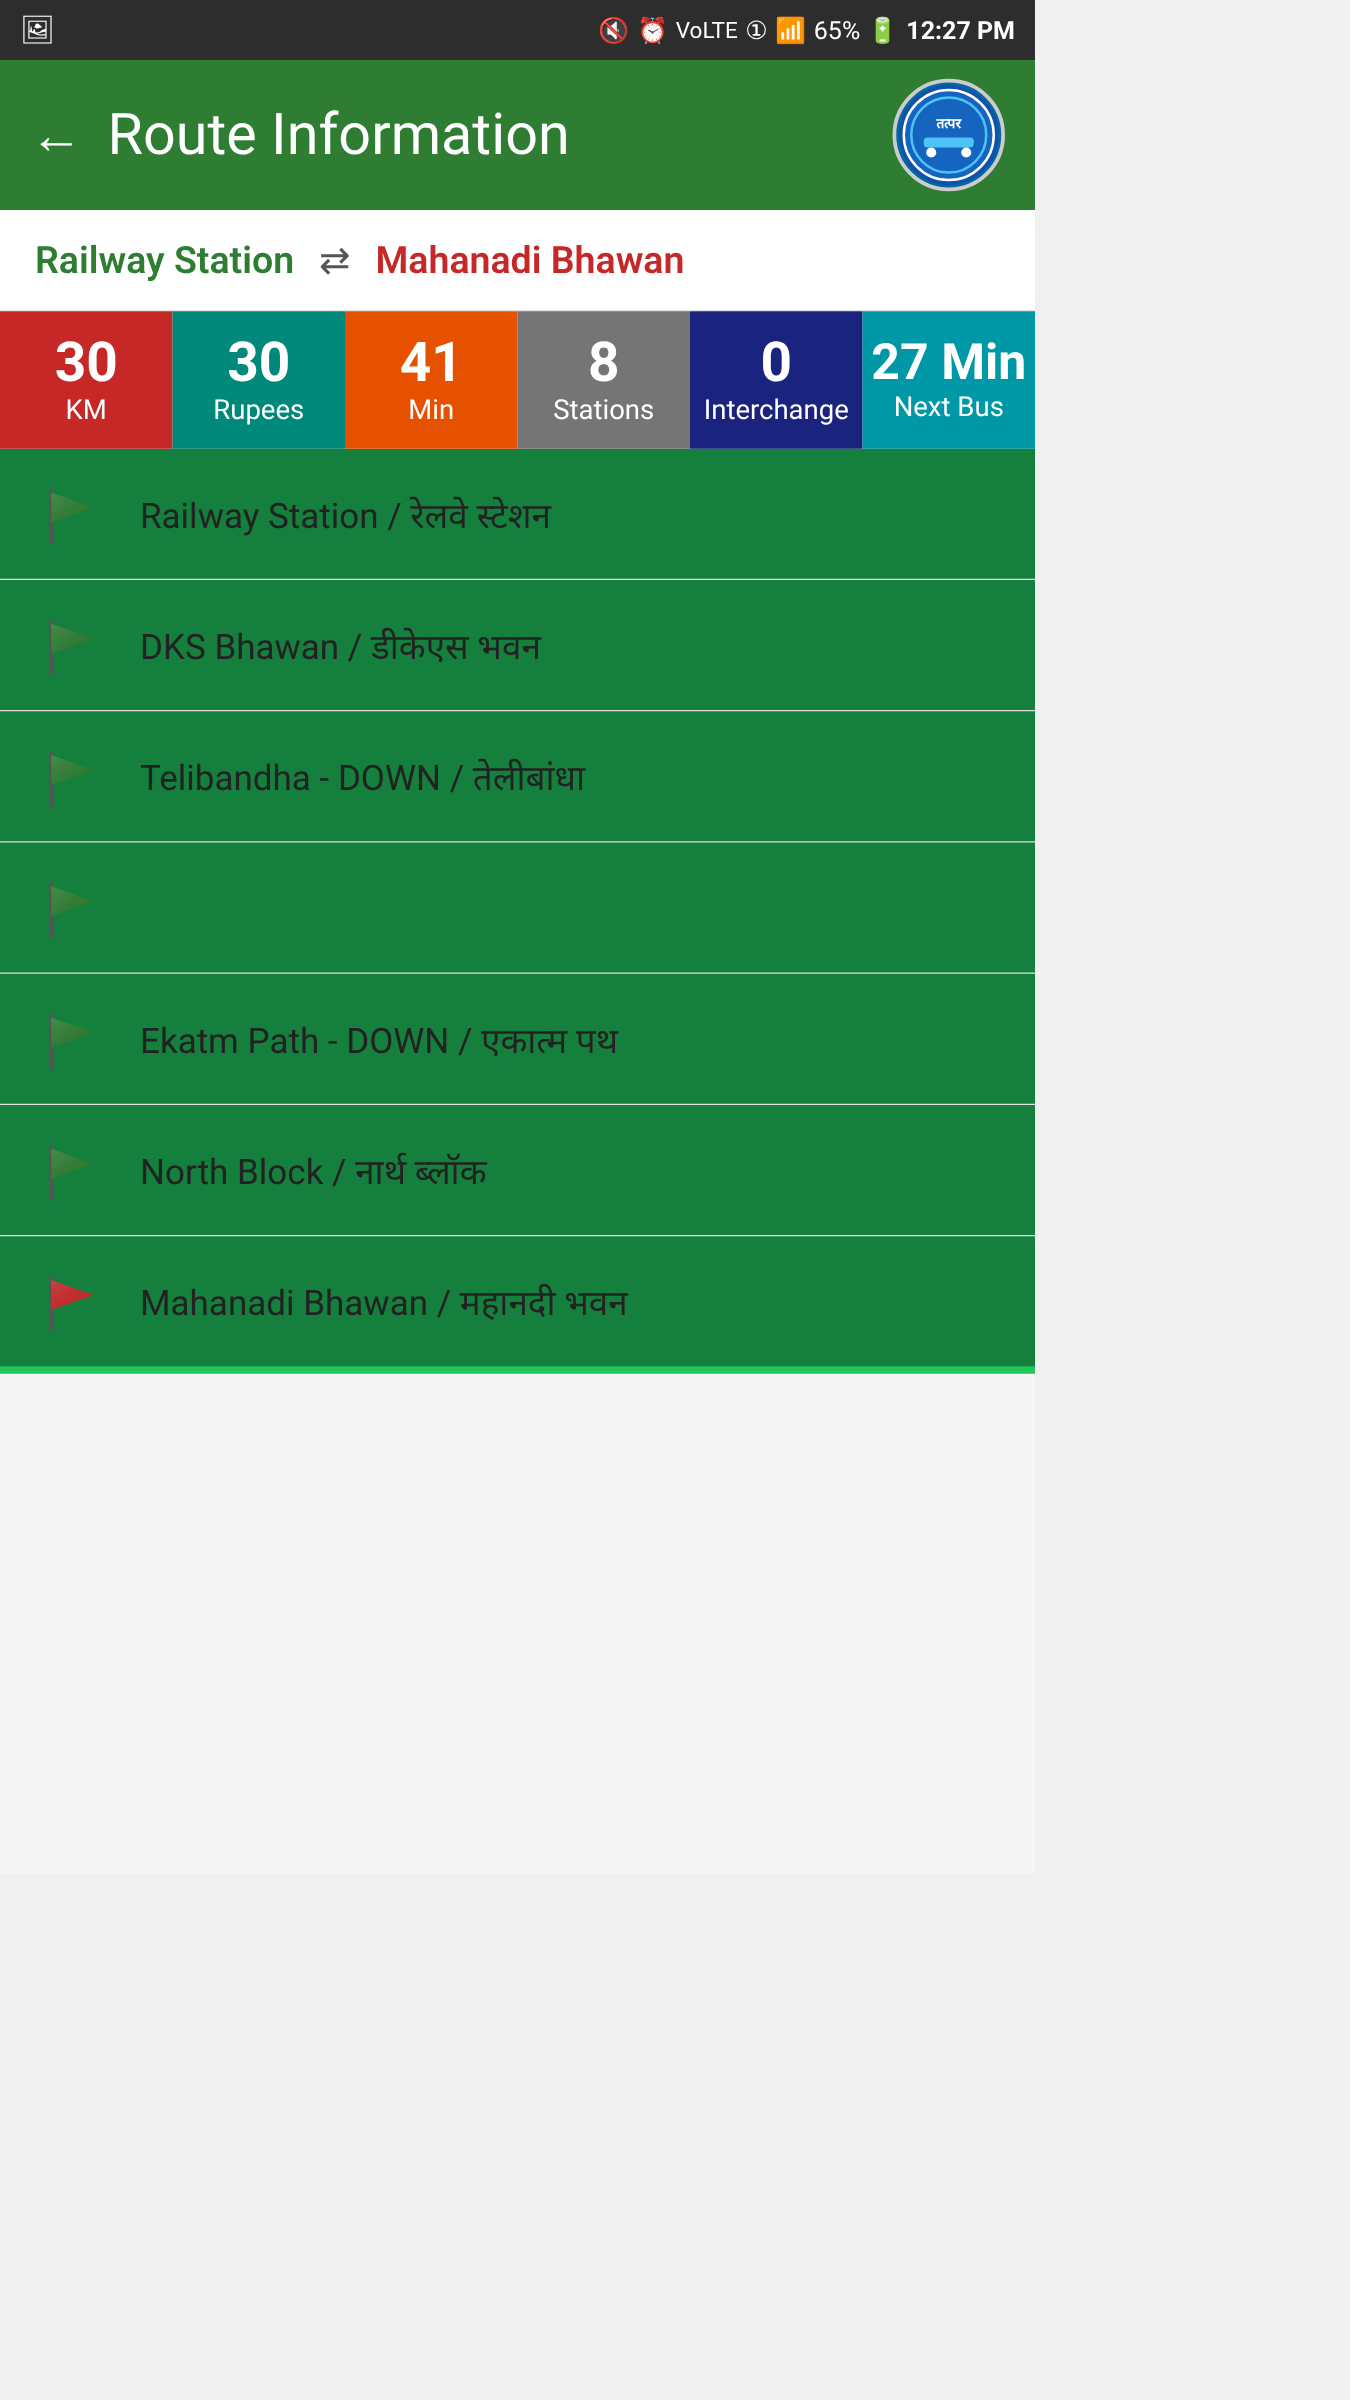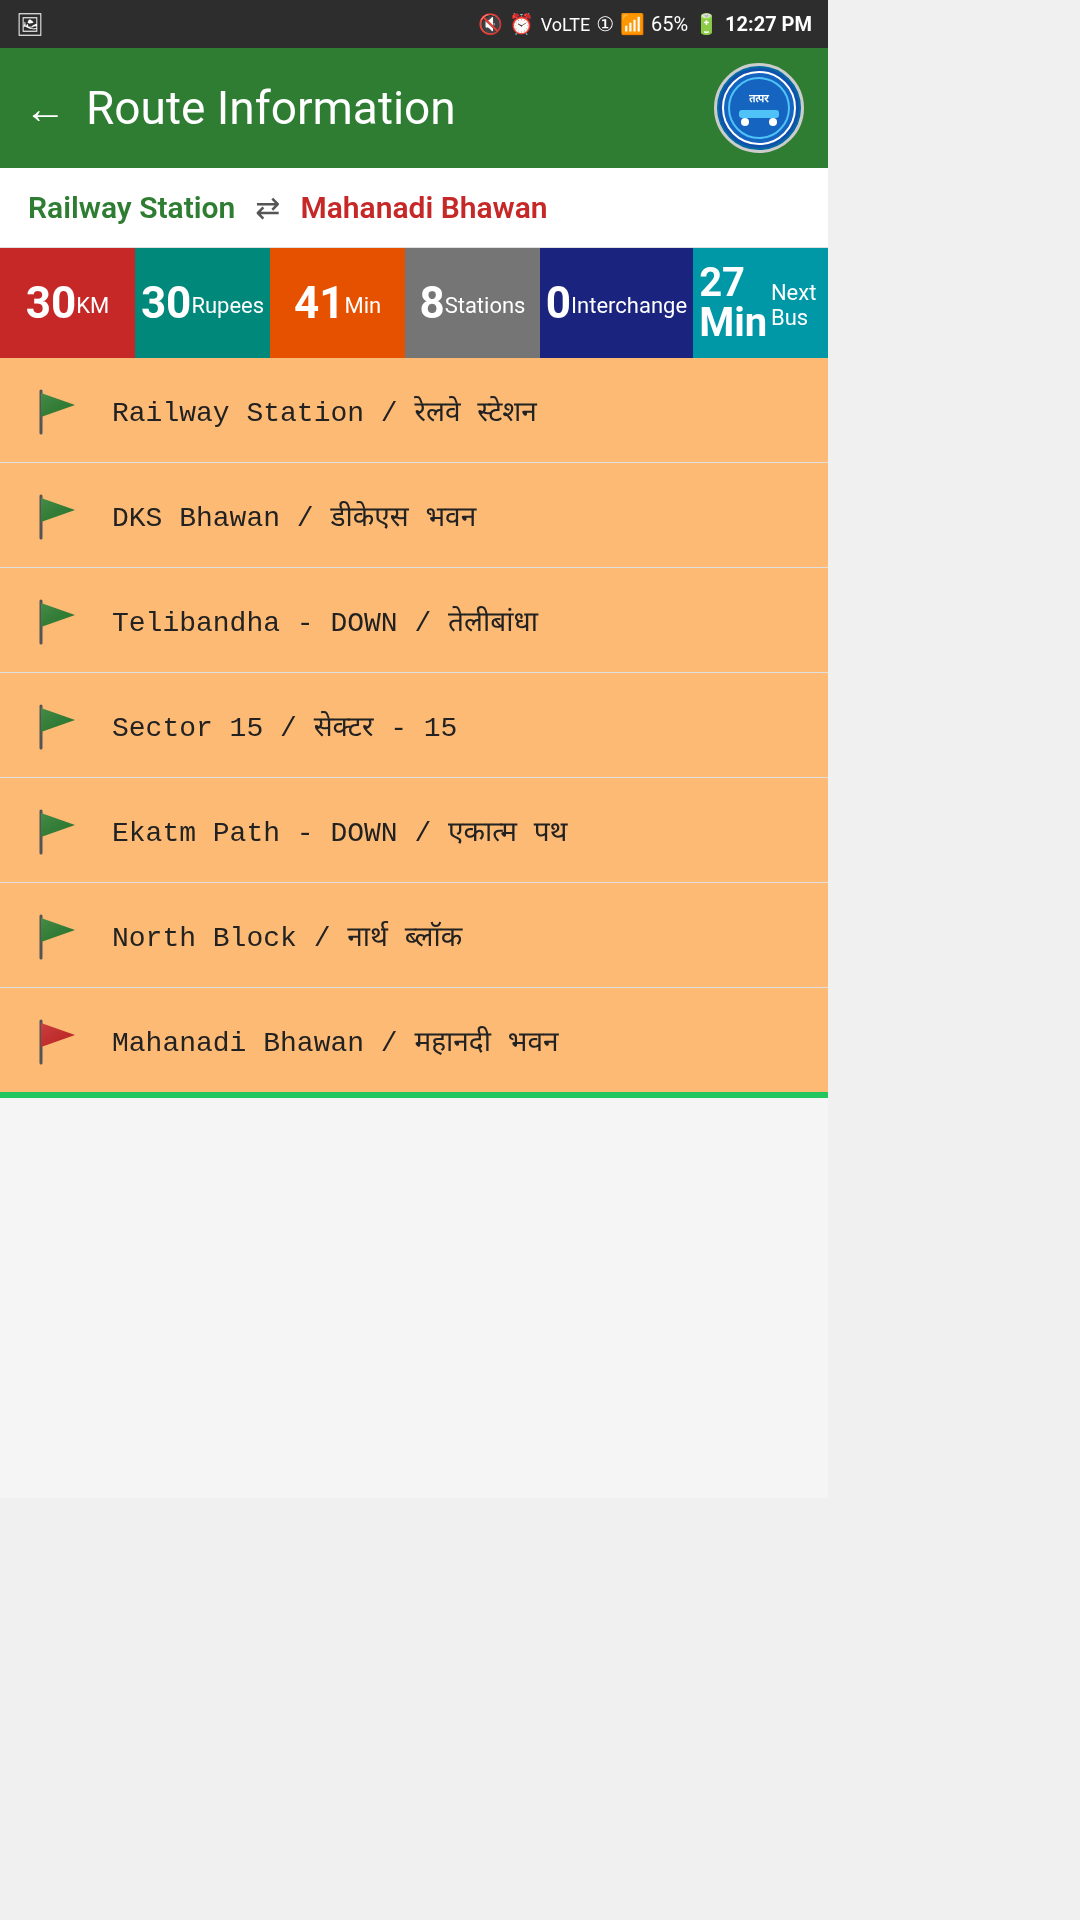--- a/index.html
+++ b/index.html
@@ -107,21 +107,21 @@
     }
 
     
     .stats-bar {
       display: flex;
       height: 110px;
     }
     .stat-box {
       flex: 1;
       display: flex;
-      flex-direction: row;
+      flex-direction: column;
       align-items: center;
       justify-content: center;
       color: white;
       padding: 10px 6px;
     }
     .stat-box.red { background: #c62828; }
     .stat-box.teal { background: #00897b; }
     .stat-box.orange { background: #e65100; }
     .stat-box.gray { background: #757575; }
     .stat-box.darkblue { background: #1a237e; }
@@ -133,22 +133,21 @@
       line-height: 1;
     }
     .stat-label {
       font-size: 22px;
       font-weight: 400;
       margin-top: 4px;
     }
 
     
     .station-list {
-      background: #fdba74;
-      font-family: Liberation Mono, monospace;
+      background: #15803d;
     }
     .station-item {
       display: flex;
       align-items: center;
       padding: 22px 28px;
       border-bottom: 1px solid #e0e0e0;
       gap: 24px;
     }
     .station-item:last-child {
       border-bottom: 6px solid #22c55e;
@@ -313,21 +312,20 @@
         <polygon points="10,10 44,22 10,34" fill="#2e7d32"></polygon>
         <polygon points="10,10 44,22 10,34" fill="url(#gflag4)" opacity="0.3"></polygon>
         <defs>
           <linearGradient id="gflag4" x1="0" y1="0" x2="1" y2="1">
             <stop offset="0%" stop-color="white" stop-opacity="0.4"></stop>
             <stop offset="100%" stop-color="black" stop-opacity="0.1"></stop>
           </linearGradient>
         </defs>
       </svg>
     </div>
-    <span class="station-name">Sector 15 / सेक्टर - 15</span>
   </div>
 
 
   <div class="station-item">
     <div class="flag-icon">
       <svg class="flag-svg" viewBox="0 0 54 54" xmlns="http://www.w3.org/2000/svg">
         <line x1="10" y1="8" x2="10" y2="50" stroke="#555" stroke-width="3" stroke-linecap="round"></line>
         <polygon points="10,10 44,22 10,34" fill="#2e7d32"></polygon>
         <polygon points="10,10 44,22 10,34" fill="url(#gflag6)" opacity="0.3"></polygon>
         <defs>

